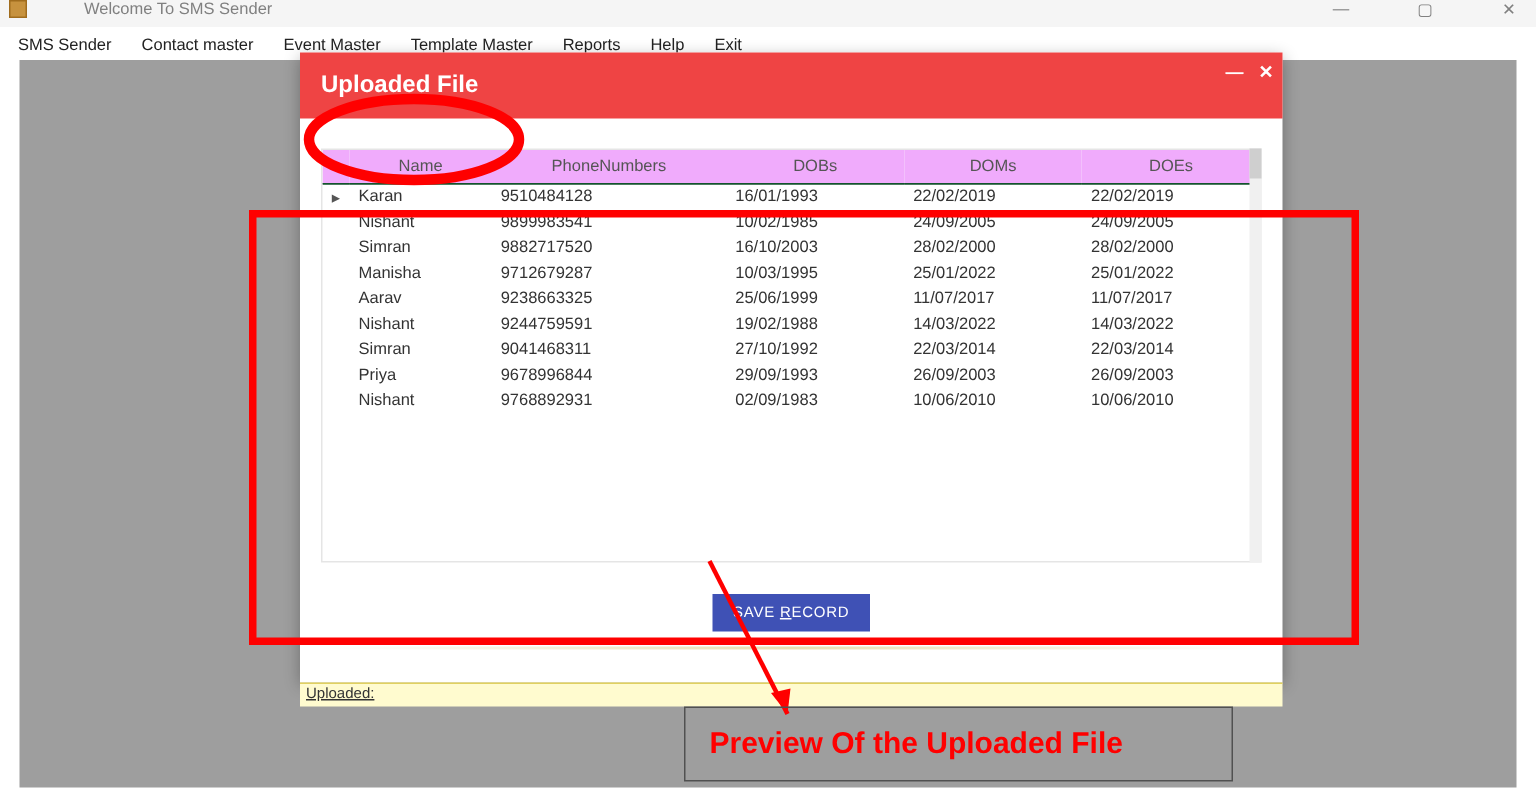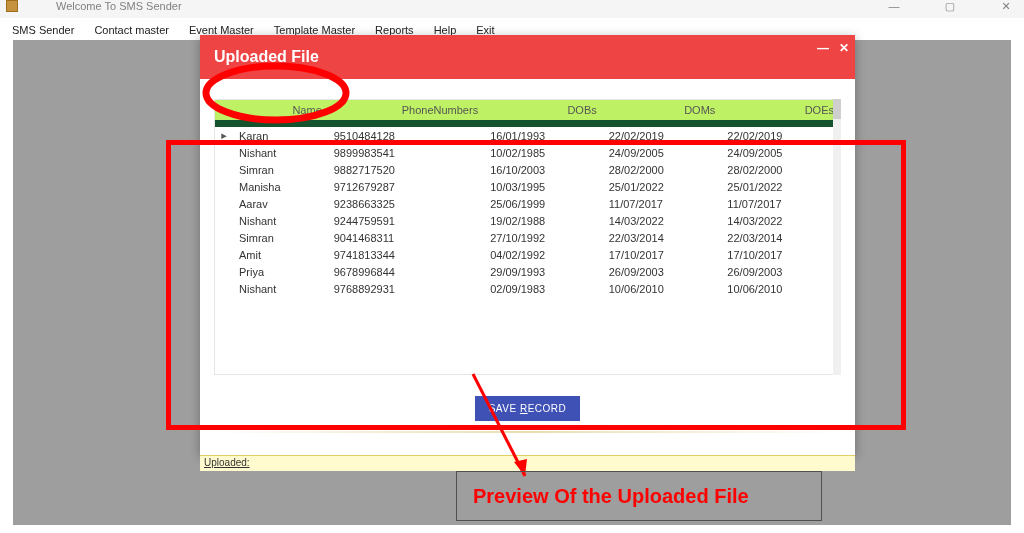--- a/index.html
+++ b/index.html
@@ -20,21 +20,21 @@
     
     .modal { position:absolute; left:200px; top:35px; width:655px; height:420px; background:#fff; box-shadow:0 2px 10px rgba(0,0,0,.3); }
     .modal-header { height:44px; background:#ef4444; color:#fff; display:flex; align-items:center; padding:0 14px; font-size:16px; font-weight:bold; position:relative; }
     .modal-header .mh-right { position:absolute; right:6px; top:6px; font-size:12px; display:flex; gap:10px; }
     .mh-right span { cursor:default; }
 
     .modal-body { position:absolute; top:40px; left:0; right:0; bottom:0; }
 
     .grid-wrap { position:absolute; left:14px; right:14px; top:24px; bottom:80px; background:#fff; border:1px solid #e5e5e5; overflow:hidden; }
     .grid { width:100%; border-collapse:collapse; font-size:11px; color:#333; }
-    .grid th { text-align:right; font-weight:normal; color:#555; height:22px; padding:4px 6px; border-bottom:7px solid #14532d; background:#bef264;}
+    .grid th { text-align:center; font-weight:normal; color:#555; height:22px; padding:4px 6px; border-bottom:1px solid #14532d; background:#f0abfc;}
     .grid td { height:17px; padding:2px 6px; white-space:nowrap; }
     .rowmark { width:18px; text-align:center; color:#555; }
     .save-area { position:absolute; left:0; right:0; bottom:34px; text-align:center; }
     .save-btn { display:inline-block; background:#3f51b5; color:#fff; font-size:10px; padding:7px 14px; letter-spacing:.5px; border:none;text-align:center; }
     .save-btn .ul { text-decoration:underline; }
     .divider { position:absolute; left:14px; right:14px; bottom:22px; height:2px; background:linear-gradient(to right, rgba(0,0,0,0), rgba(200,170,60,.4), rgba(0,0,0,0)); }
     .vscroll { position:absolute; right:14px; top:24px; width:8px; bottom:80px; background:#f0f0f0; }
     .vscroll .thumb { width:8px; height:20px; background:#cfcfcf; }
 
     .status { position:absolute; left:200px; top:455px; width:655px; height:16px; font-size:10px; padding:1px 4px; background:#fffbcf; color:#333; border-top:1px solid #e0d060;text-decoration:underline; }
@@ -142,28 +142,20 @@
               <tr>
                 <td class="rowmark"></td>
                 <td>Simran</td>
                 <td>9041468311</td>
                 <td>27/10/1992</td>
                 <td>22/03/2014</td>
                 <td>22/03/2014</td>
               </tr>
               <tr>
                 <td class="rowmark"></td>
-                <td>Amit</td>
-                <td>9741813344</td>
-                <td>04/02/1992</td>
-                <td>17/10/2017</td>
-                <td>17/10/2017</td>
-              </tr>
-              <tr>
-                <td class="rowmark"></td>
                 <td>Priya</td>
                 <td>9678996844</td>
                 <td>29/09/1993</td>
                 <td>26/09/2003</td>
                 <td>26/09/2003</td>
               </tr>
               <tr>
                 <td class="rowmark"></td>
                 <td>Nishant</td>
                 <td>9768892931</td>

